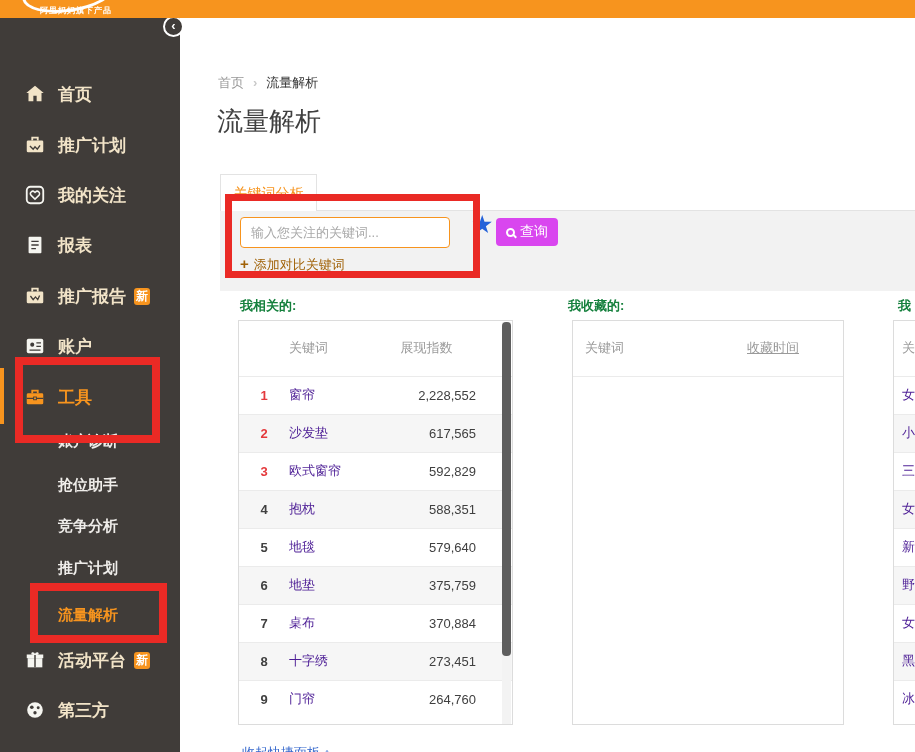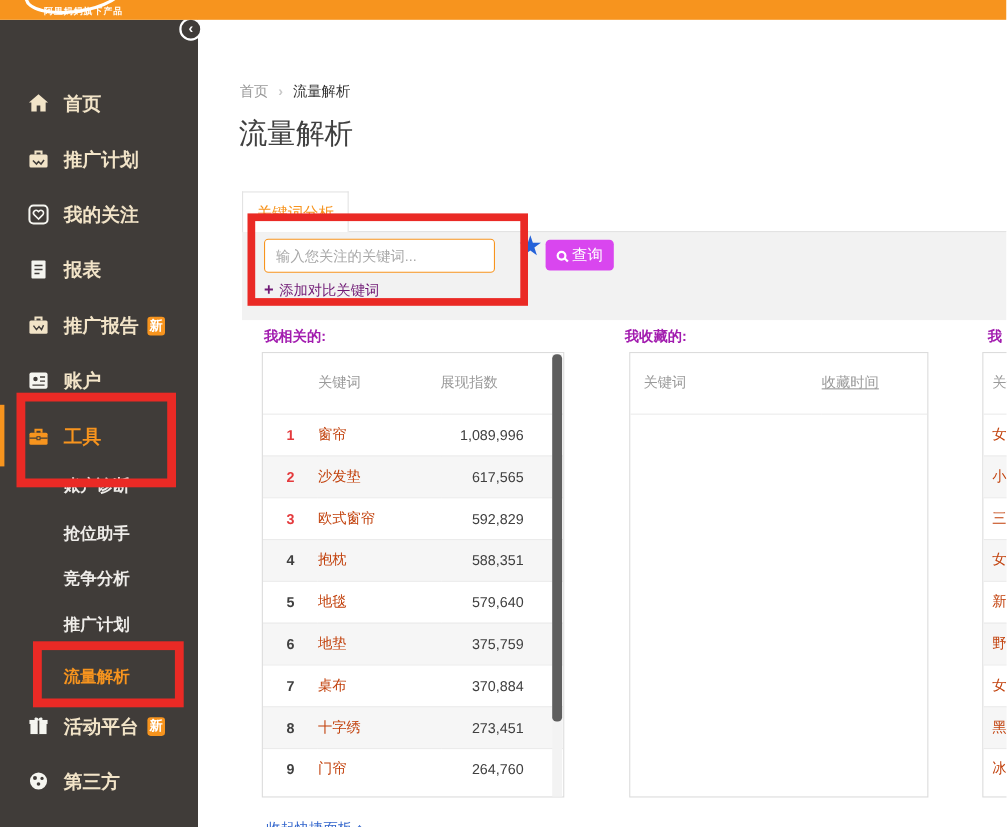--- a/index.html
+++ b/index.html
@@ -56,42 +56,42 @@
   .star { position:absolute; left:471px; top:212px; font-size:25px; color:#2462D9;
     z-index:3; cursor:pointer; line-height:1; }
   .query-btn { position:absolute; left:496px; top:218px; width:62px; height:28px;
     background:#d946ef; border:none; border-radius:4px; color:#fff; font-size:14px;
     cursor:pointer; z-index:3; display:flex; align-items:center; justify-content:center;
     gap:5px; font-family:"Liberation Sans","DejaVu Sans",sans-serif; }
   .mag { position:relative; width:9px; height:9px; border:2px solid #fff;
     border-radius:50%; display:inline-block; }
   .mag::after { content:''; position:absolute; width:5px; height:2px; background:#fff;
     transform:rotate(45deg); right:-4px; bottom:-2px; }
-  .add-link { position:absolute; left:240px; top:255px; font-size:13px; color:#701a75;
+  .add-link { position:absolute; left:240px; top:255px; font-size:13px; color:#a16207;
     cursor:pointer; z-index:3; }
   .add-link .plus { font-size:15px; font-weight:bold; margin-right:5px; }
 
   
-  .tbl-title { position:absolute; font-size:13px; font-weight:bold; color:#a21caf;
+  .tbl-title { position:absolute; font-size:13px; font-weight:bold; color:#15803d;
     z-index:1; white-space:nowrap; }
   .tbl-box { position:absolute; top:320px; height:405px; background:#fff;
     border:1px solid #DCDCDC; z-index:1; overflow:hidden; }
   #tbox-related  { left:238px; width:275px; }
   #tbox-fav      { left:572px; width:272px; }
   #tbox-clip     { left:893px; width:170px; }
   table.kw { width:100%; border-collapse:collapse; table-layout:fixed; }
   table.kw th { height:55px; font-size:13px; font-weight:normal; color:#9A9A9A;
     text-align:left; vertical-align:middle; }
   table.kw td { height:38px; font-size:13px; color:#404040; vertical-align:middle; }
   table.kw tbody tr { border-top:1px solid #EBEBEB; }
   table.kw tbody tr.stripe { background:#F6F6F6; }
   .col-rank { width:50px; text-align:center; }
   td.col-rank { font-weight:bold; color:#B5B5B5; }
   td.col-rank.hot { color:#E4393C; }
-  .kw-link { color:#c2410c; cursor:pointer; }
+  .kw-link { color:#4c1d95; cursor:pointer; }
   .col-val { text-align:right; padding-right:36px; }
   #tbox-fav th:first-child, #tbox-fav td:first-child { padding-left:12px; }
   #tbox-fav .col-time { width:96px; text-align:left;text-decoration:underline; }
   #tbox-clip th:first-child, #tbox-clip td:first-child { padding-left:8px; }
 
   .scrollbar-track { position:absolute; right:1px; top:1px; width:9px; height:403px;
     background:#F3F3F3; z-index:2; }
   .scrollbar-thumb { position:absolute; left:0; top:0; width:9px; height:334px;
     background:#5E5E5E; border-radius:4px; cursor:pointer; }
 
@@ -250,21 +250,21 @@
       <tr>
         <th class="col-rank"></th>
         <th>关键词</th>
         <th class="col-val">展现指数</th>
       </tr>
     </thead>
     <tbody id="tbody-related">
         <tr>
           <td class="col-rank hot">1</td>
           <td><span class="kw-link">窗帘</span></td>
-          <td class="col-val">1,089,996</td>
+          <td class="col-val">2,228,552</td>
         </tr>
         <tr class="stripe">
           <td class="col-rank hot">2</td>
           <td><span class="kw-link">沙发垫</span></td>
           <td class="col-val">617,565</td>
         </tr>
         <tr>
           <td class="col-rank hot">3</td>
           <td><span class="kw-link">欧式窗帘</span></td>
           <td class="col-val">592,829</td>

